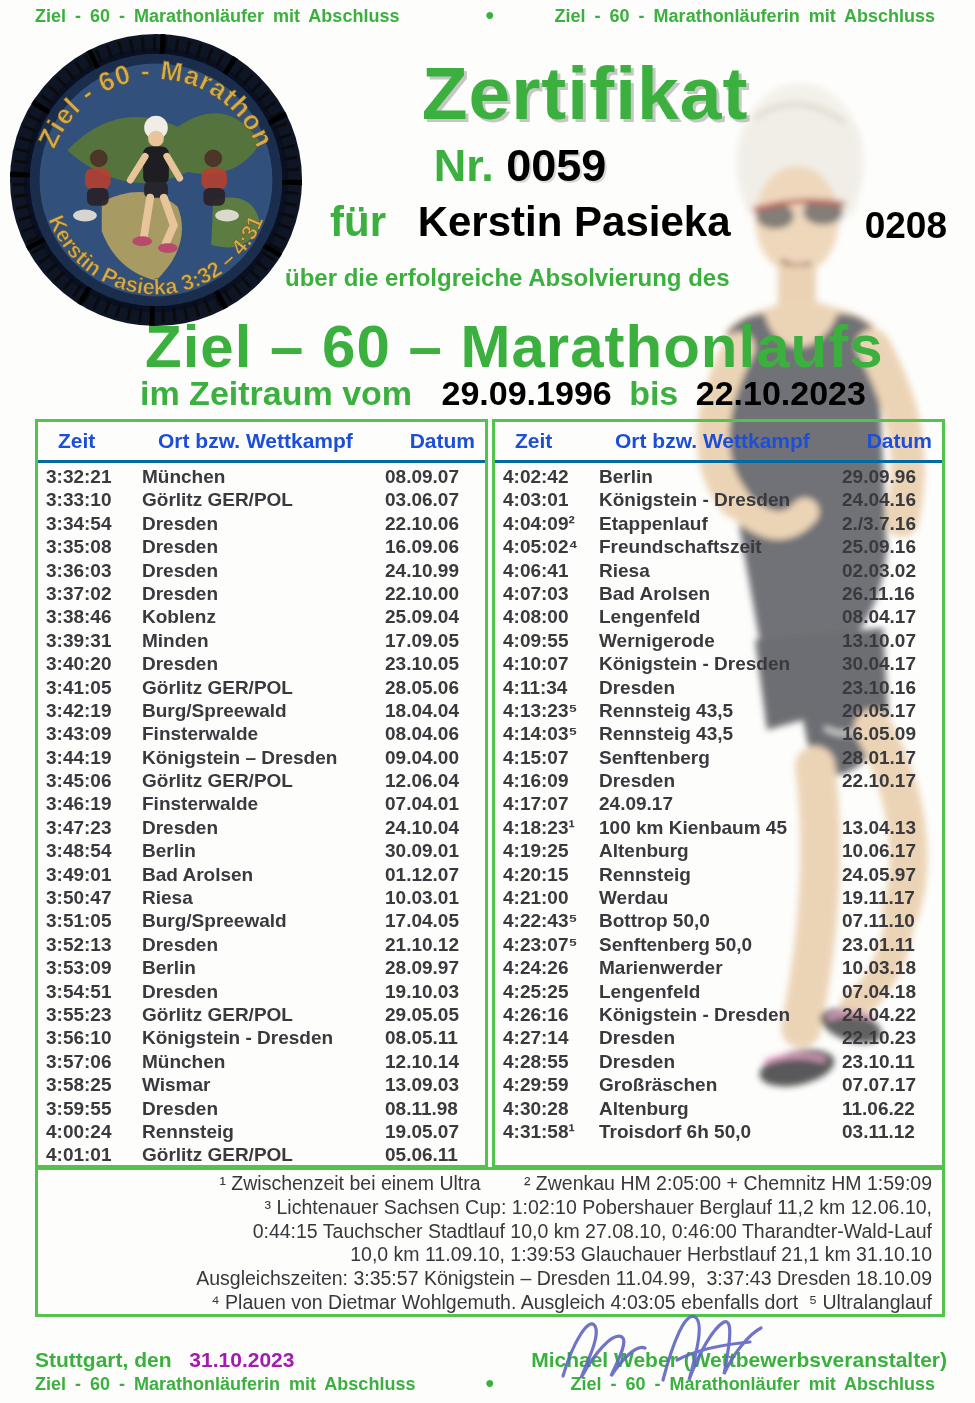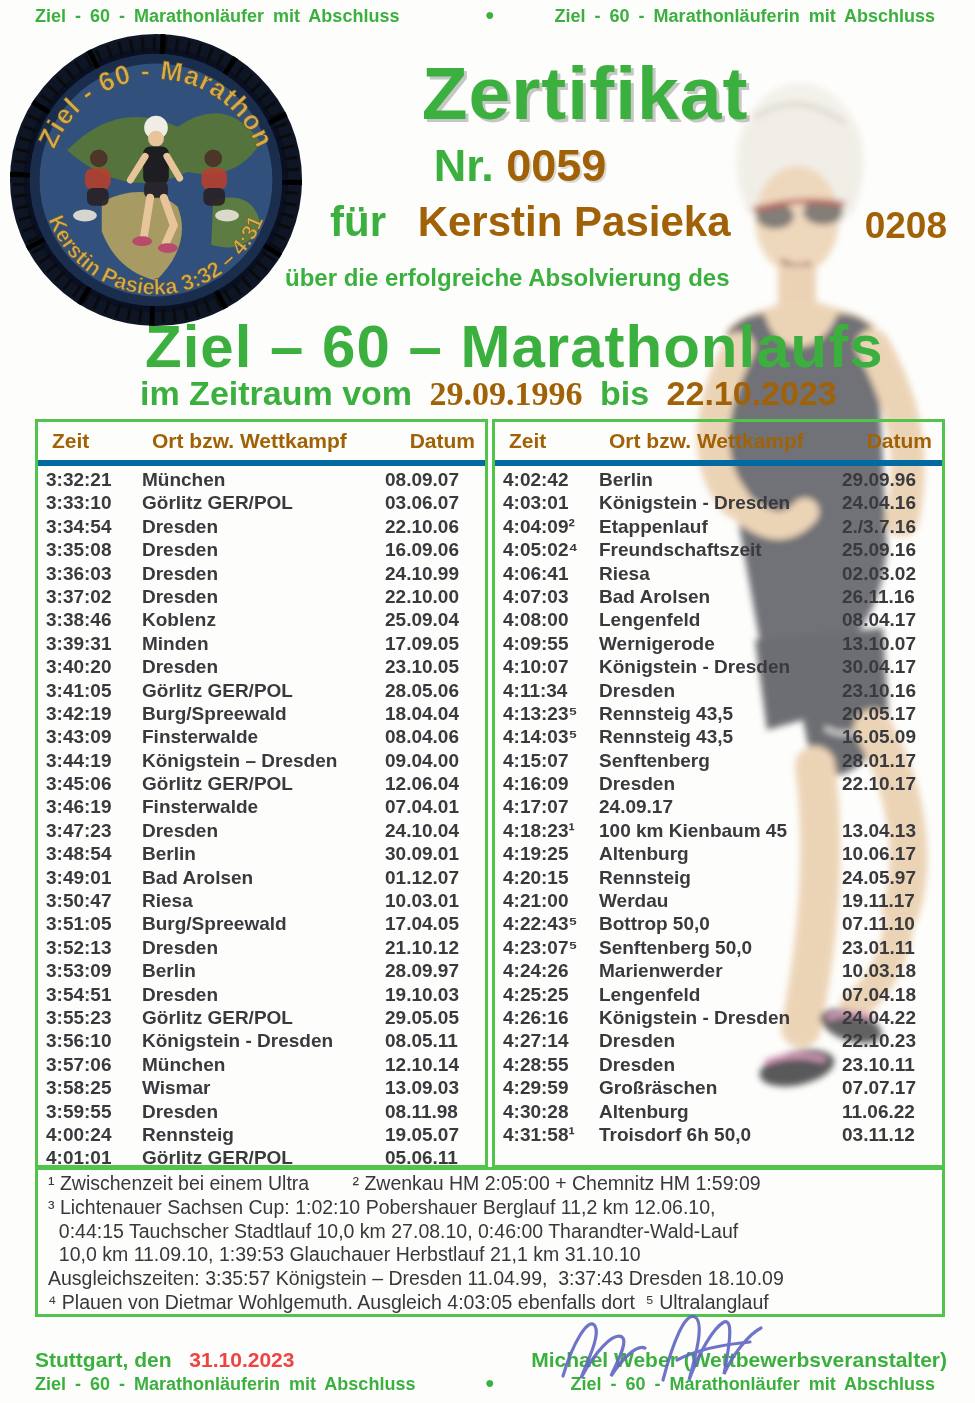--- a/index.html
+++ b/index.html
@@ -1,20 +1,20 @@
 <!DOCTYPE html>
 <html><head>
 <meta charset="utf-8">
 <style>
   html,body{margin:0;padding:0;background:#ffffff;}
   .page{position:relative;width:975px;height:1403px;background:#fdfdfb;overflow:hidden;
         font-family:"Liberation Sans","DejaVu Sans",sans-serif;color:#3a3a3e;}
   .abs{position:absolute;}
   .green{color:#3bb03f;}
-  .dark{color:#a16207;text-align:center;}
+  .dark{color:#000000;text-align:center;}
 
   
   .runline{width:975px;font-size:18px;font-weight:bold;word-spacing:4px;z-index:4;}
   .runline .lft{position:absolute;left:35px;}
   .runline .rgt{position:absolute;right:40px;}
   .runline .dot{position:absolute;left:485px;font-size:16px;}
 
   
   .photo-layer{left:615px;top:28px;z-index:0;opacity:.85;}
   .badge{left:8px;top:32px;z-index:2;}
@@ -28,38 +28,38 @@
   .side-number{right:28px;top:205px;font-size:37px;font-weight:bold;z-index:3;}
   .subtitle{left:285px;top:264px;font-size:24px;font-weight:bold;z-index:3;}
   .event-line{left:145px;top:312px;font-size:60px;font-weight:bold;letter-spacing:1px;z-index:3;}
   .period-line{left:140px;top:374px;font-size:34px;font-weight:bold;z-index:3;}
 
   
   .table-wrap{left:35px;top:419px;width:910px;height:749px;display:flex;z-index:3;}
   .half{width:453px;border:3px solid #52c44e;box-sizing:border-box;background:transparent;}
   .half.left{margin-right:4px;}
   .thead{display:grid;grid-template-columns:100px 1fr 100px;height:38px;line-height:38px;
-         border-bottom:6px solid #0369a1;font-size:21px;font-weight:bold;color:#a16207;
-         padding:0 10px 0 14px;}
+         border-bottom:3px solid #0369a1;font-size:21px;font-weight:bold;color:#1d4ed8;
+         padding:0 10px 0 20px;}
   .thead .h-datum{text-align:right;}
   .tbody{padding:2px 8px 0 8px;}
   .trow{display:grid;grid-template-columns:96px 1fr 92px;height:23.4px;line-height:23.4px;
         font-size:19px;font-weight:bold;color:#3a3a3e;white-space:nowrap;}
   .trow .c-datum{text-align:left;}
 
   
   .fnbox{left:35px;top:1167px;width:910px;height:150px;border:3px solid #52c44e;box-sizing:border-box;
          z-index:3;padding:2px 10px;font-size:19.5px;color:#38383c;}
-  .fn-line{white-space:pre-wrap;line-height:23.8px;}
+  .fn-line{white-space:pre-wrap;line-height:23.8px;text-align:right;}
 
   
   .sig{left:545px;top:1298px;z-index:5;}
   .footer1{top:1348px;width:975px;font-size:21px;font-weight:bold;z-index:4;}
   .footer1 .city{position:absolute;left:35px;}
-  .footer1 .city .date{color:#ef4444;margin-left:12px;}
+  .footer1 .city .date{color:#a21caf;margin-left:12px;}
   .footer1 .signer{position:absolute;right:28px;}
 </style>
 </head>
 <body>
 
 <div class="page">
 
   <svg class="abs photo-layer" width="360" height="1140" viewBox="0 0 360 1140">
     <defs>
       <filter id="soft" x="-20%" y="-20%" width="140%" height="140%">
@@ -163,21 +163,21 @@
   </div>
   <div class="abs fuer-line">
     <span class="green">für</span>
     <span class="dark" style="margin-left:20px;">Kerstin Pasieka</span>
   </div>
   <div class="abs side-number dark">0208</div>
   <div class="abs subtitle green">über die erfolgreiche Absolvierung des</div>
   <div class="abs event-line green">Ziel – 60 – Marathonlaufs</div>
   <div class="abs period-line">
     <span class="green">im Zeitraum vom</span>
-    <span class="dark" style="margin-left:8px;font-family:Liberation Serif, serif;">29.09.1996</span>
+    <span class="dark" style="margin-left:20px;">29.09.1996</span>
     <span class="green" style="margin-left:8px;">bis</span>
     <span class="dark" style="margin-left:8px;">22.10.2023</span>
   </div>
 
   <div class="abs table-wrap">
     <div class="half left">
       <div class="thead">
         <span>Zeit</span>
         <span>Ort bzw. Wettkampf</span>
         <span class="h-datum">Datum</span>

